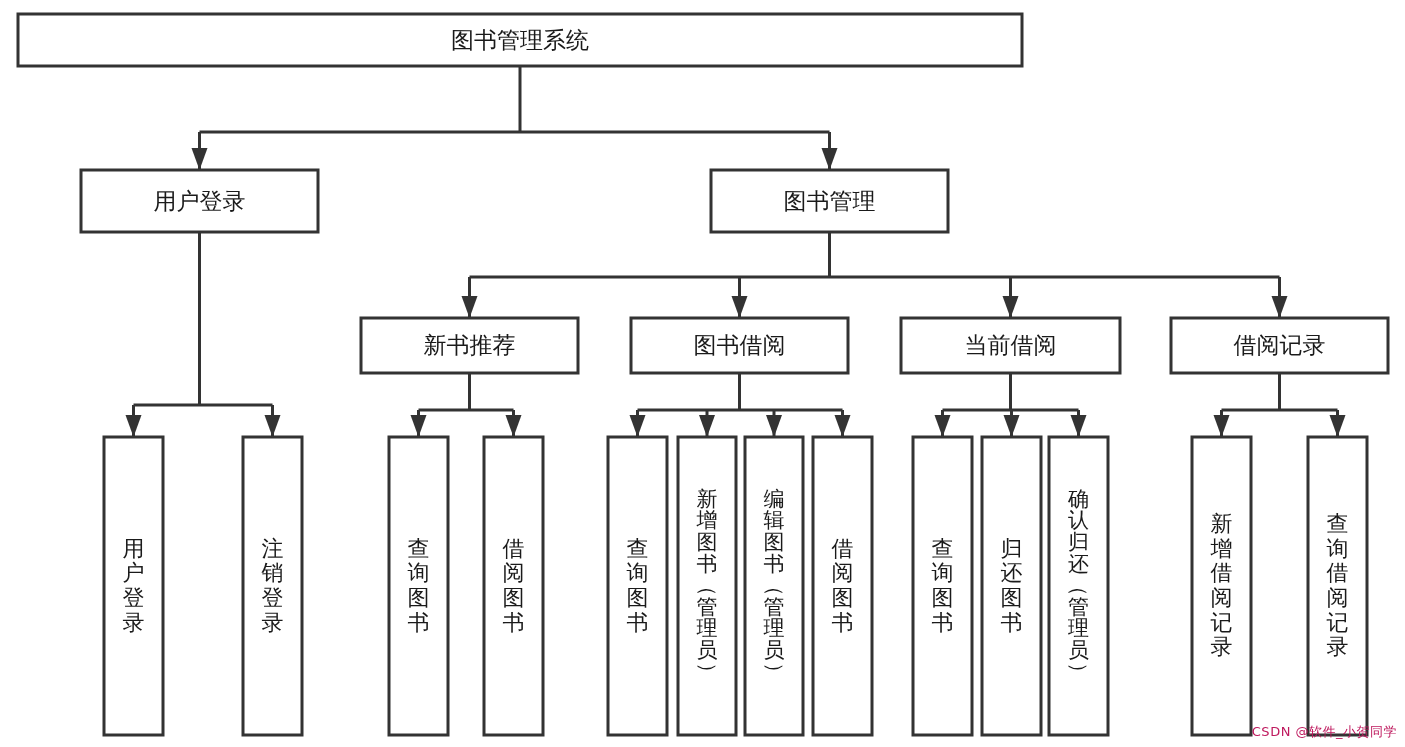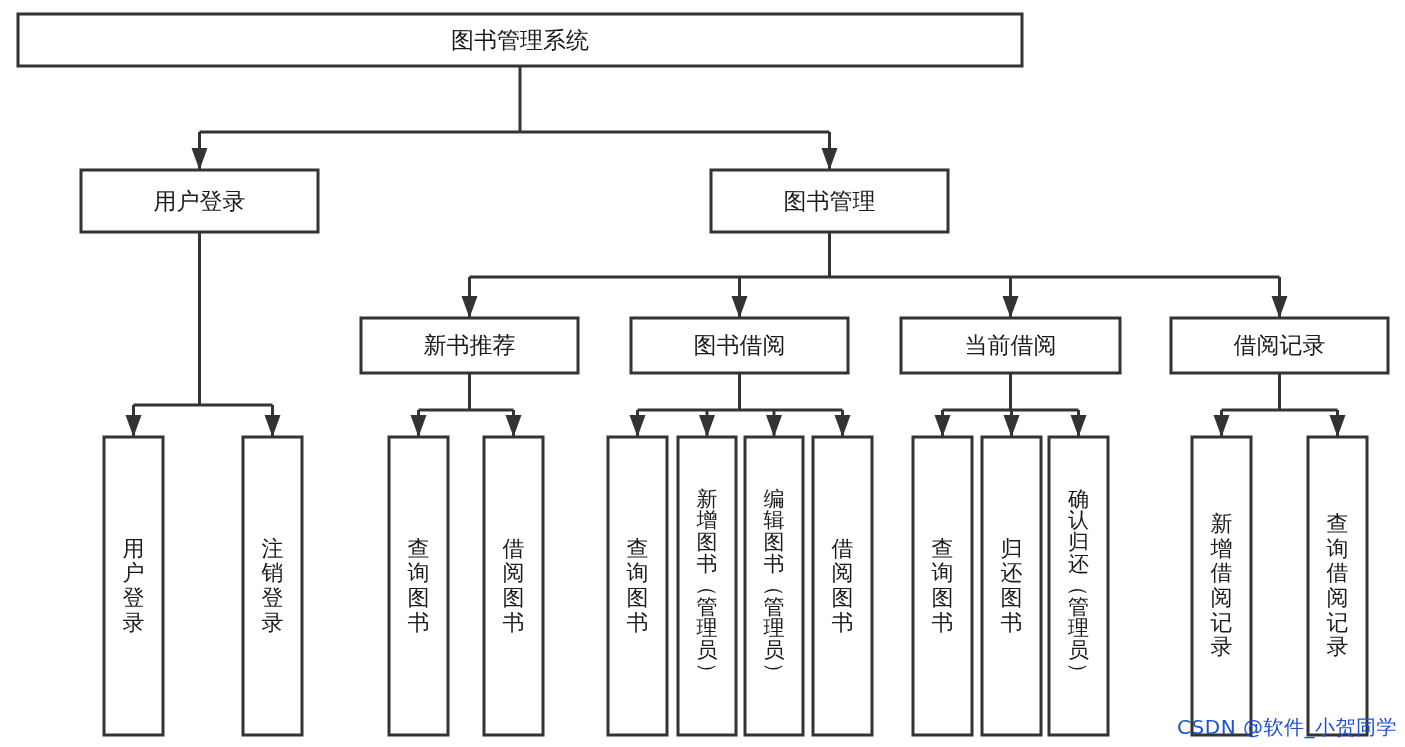--- a/index.html
+++ b/index.html
@@ -66,22 +66,22 @@
   }
   .vert-label-wrap.tight span {
     line-height: 1.03;
     font-size: 21px;
   }
   .watermark {
     position: absolute;
     right: 8px;
     bottom: 6px;
     font-family: "DejaVu Sans", "Liberation Sans", sans-serif;
-    font-size: 20px;
-    color: #1d4ed8;
+    font-size: 13px;
+    color: #be185d;
     white-space: nowrap;
     letter-spacing: 0.5px;
   }
 </style>
 </head>
 <body>
 
 <div id="diagram-root">
   <svg class="flow" viewBox="0 0 1405 747">
     <g id="links-layer">

